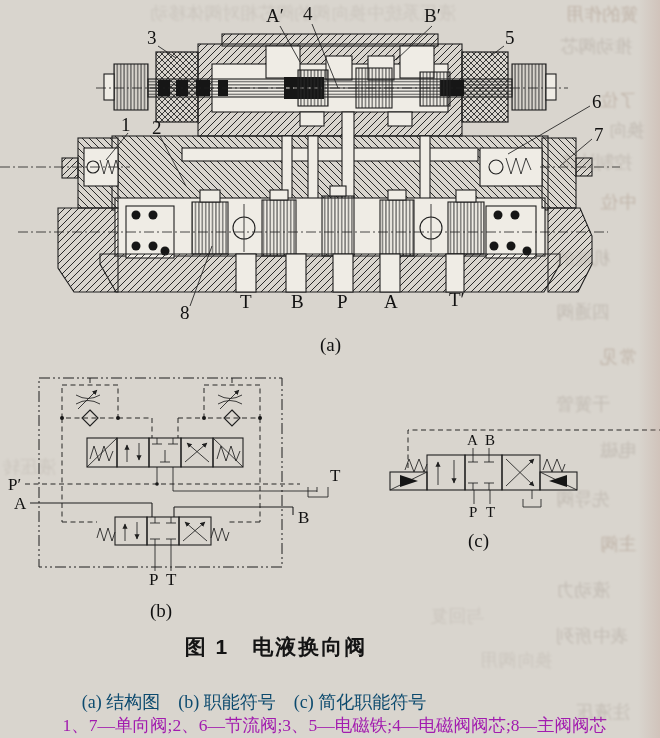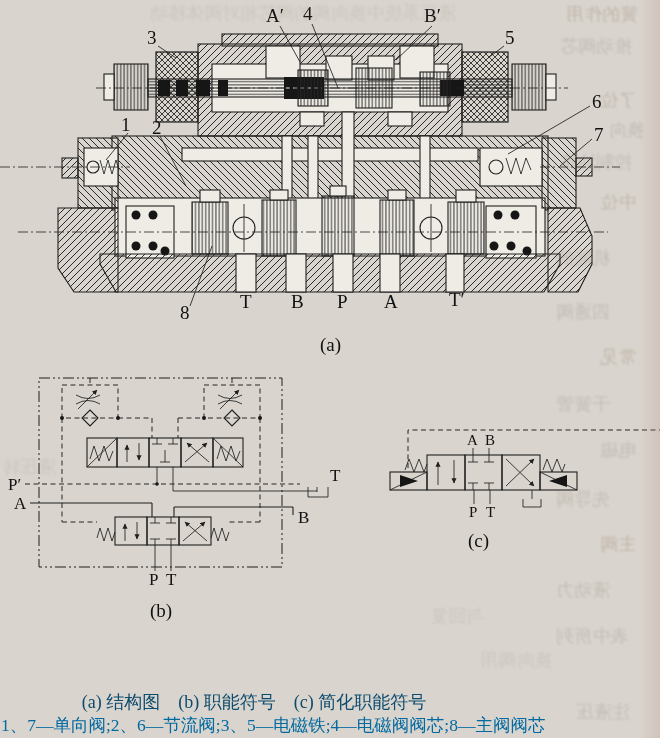--- a/index.html
+++ b/index.html
@@ -25,22 +25,22 @@
   .fkn{fill:url(#kn);stroke:#1f1f1f;stroke-width:1.1;}
   .paper{fill:#efece5;stroke:#1f1f1f;stroke-width:1.1;}
   .ink{fill:#161616;stroke:none;}
   .lbl{font:19px "Liberation Serif",serif;fill:#111;stroke:none;}
   .lbl-s{font:17px "Liberation Serif",serif;fill:#111;stroke:none;}
   .lbl-xs{font:15px "Liberation Serif",serif;fill:#111;stroke:none;}
   .cap-title{position:absolute;left:0;top:633px;width:552px;text-align:center;
        font:bold 21px "Liberation Sans",sans-serif;color:#141414;letter-spacing:2px;}
   .cap-sub{position:absolute;left:0;top:690px;width:508px;text-align:center;
        font:18px "Liberation Serif",serif;color:#0c4a6e;}
-  .cap-legend{position:absolute;left:1px;top:713px;width:600px;
-       font:17.5px "Liberation Serif",serif;color:#0369a1;white-space:nowrap;}
+  .cap-legend{position:absolute;left:7px;top:713px;width:600px;
+       font:17.5px "Liberation Serif",serif;color:#a21caf;white-space:nowrap;text-align:right;}
 </style>
 </head>
 <body>
 
 <div class="page">
 
   <svg style="left:0;top:0" width="660" height="358" viewBox="0 0 660 358">
     <defs>
       <pattern id="h1" width="7" height="7" patternUnits="userSpaceOnUse">
         <path d="M-1,8 L8,-1" stroke="#2a2a2a" stroke-width="1"></path>
@@ -344,20 +344,21 @@
       <path class="thin" d="M193,104 v8 h18 v-8"></path>
     </g>
 
     <text class="lbl-xs" x="137" y="50">A</text>
     <text class="lbl-xs" x="155" y="50">B</text>
     <text class="lbl-xs" x="139" y="122">P</text>
     <text class="lbl-xs" x="156" y="122">T</text>
     <text class="lbl" x="138" y="152">(c)</text>
   </svg>
 
+  <div class="cap-title">图 1　电液换向阀</div>
   <div class="cap-sub">(a) 结构图　(b) 职能符号　(c) 简化职能符号</div>
   <div class="cap-legend">1、7—单向阀;2、6—节流阀;3、5—电磁铁;4—电磁阀阀芯;8—主阀阀芯</div>
 
   <span class="bleed lt" style="left:150px;top:1px">液压系统中换向阀的阀芯相对阀体移动</span>
   <span class="bleed dk" style="left:566px;top:2px">簧的作用</span>
   <span class="bleed" style="left:560px;top:34px">推动阀芯</span>
   <span class="bleed dk" style="left:600px;top:88px">了位</span>
   <span class="bleed" style="left:608px;top:118px">换向</span>
   <span class="bleed" style="left:560px;top:150px">控制油路</span>
   <span class="bleed dk" style="left:600px;top:190px">中位</span>

